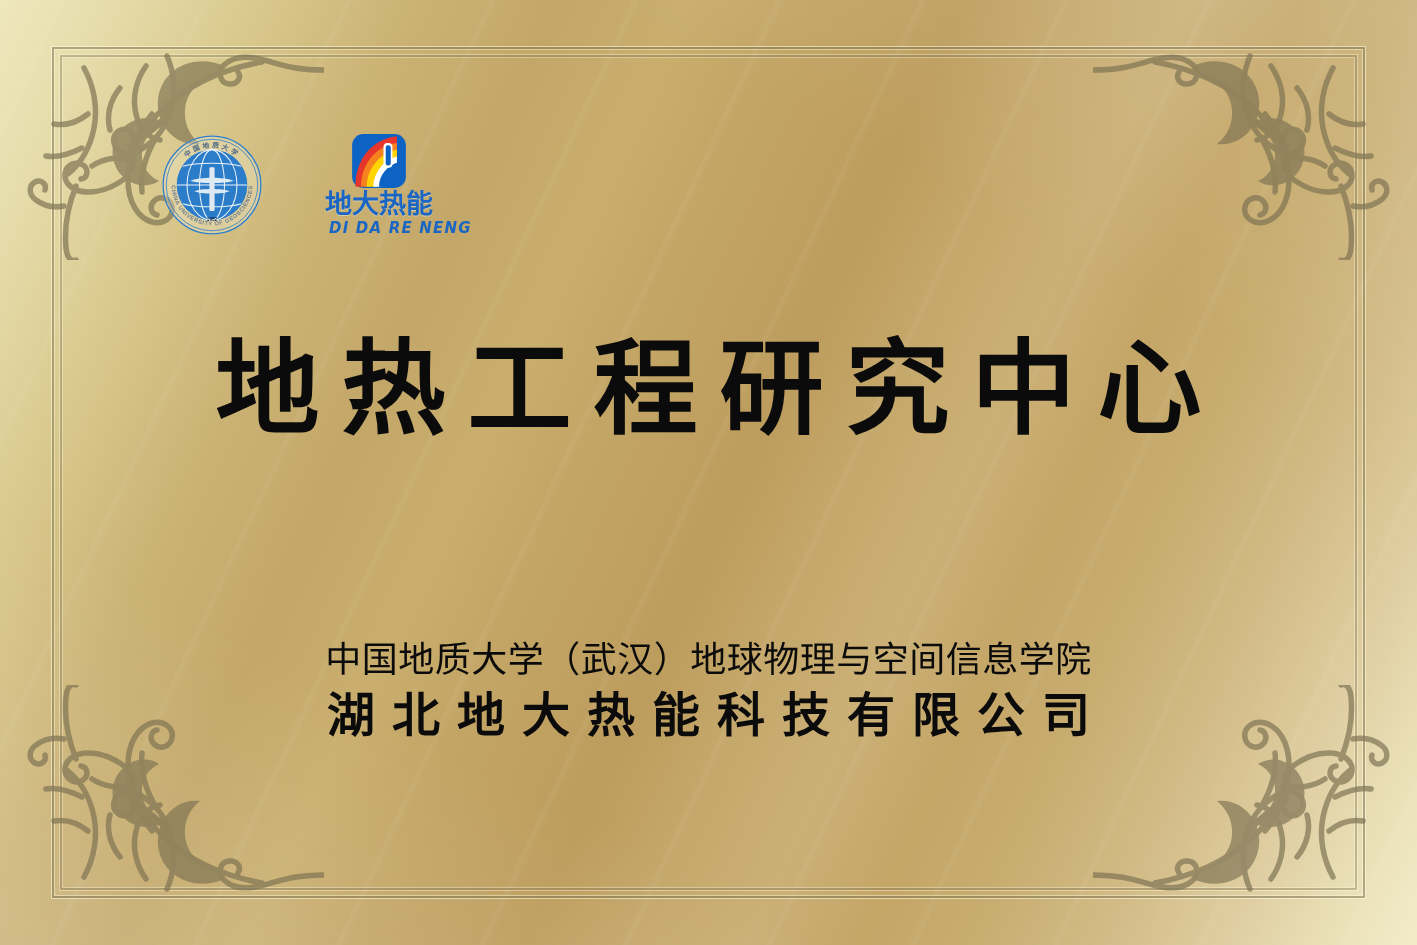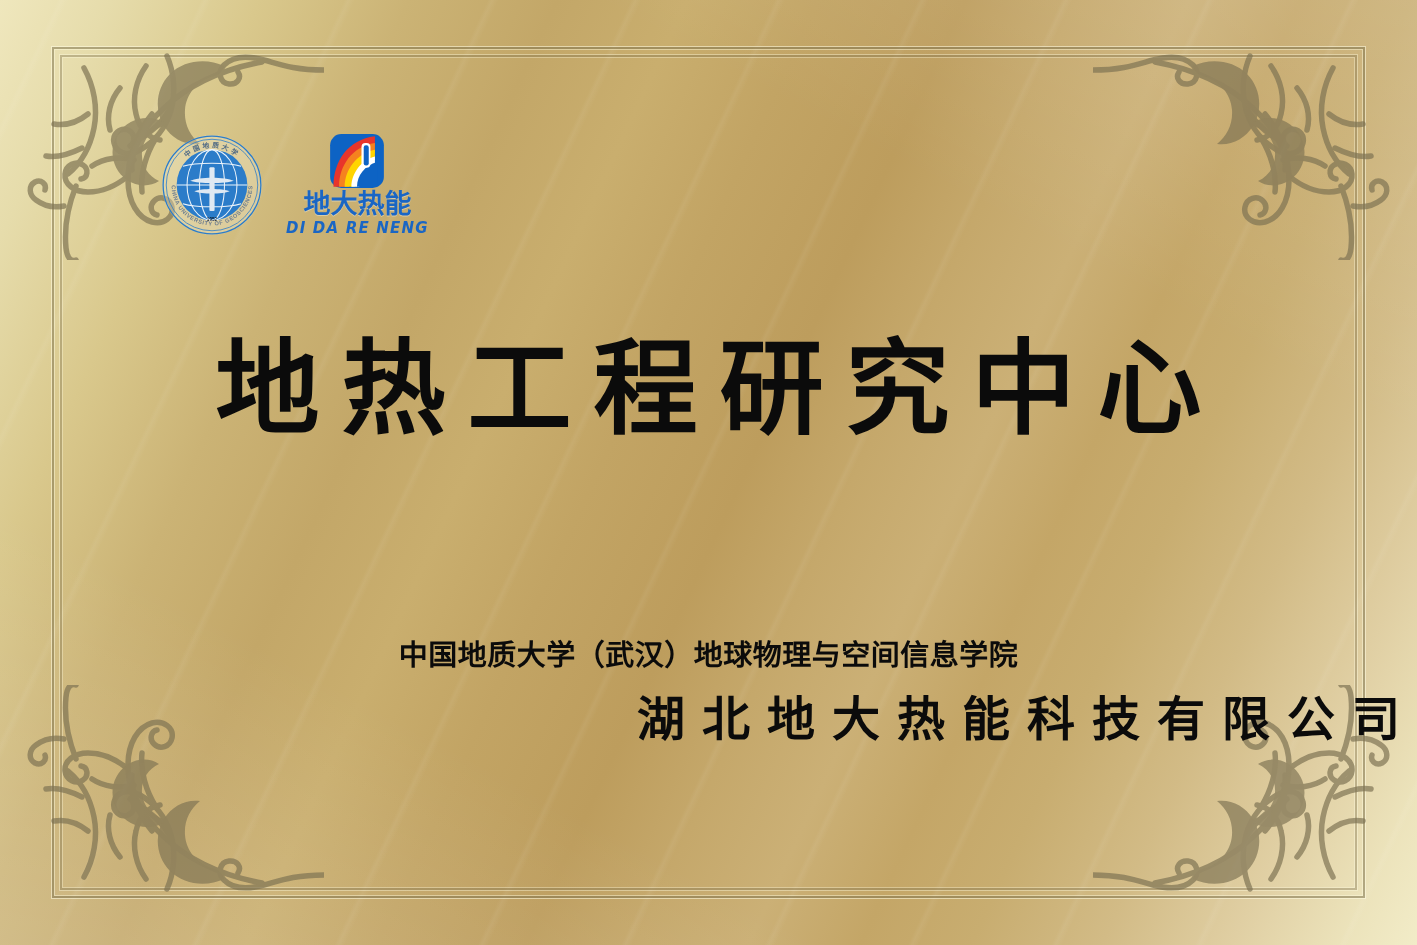--- a/index.html
+++ b/index.html
@@ -126,20 +126,21 @@
   }
   .company-en {
     font-size: 15px;
     font-weight: bold;
     font-style: italic;
     color: #1a66c4;
     letter-spacing: 1.2px;
     line-height: 1.1;
     white-space: nowrap;
     margin-top: 1px;
+    margin-left: 43px;
   }
 
   
   .title {
     position: absolute;
     left: 0;
     right: 0;
     top: 330px;
     text-align: center;
     font-size: 104px;
@@ -153,37 +154,36 @@
 
   
   .subtitle-block {
     position: absolute;
     left: 0;
     right: 0;
     top: 638px;
     text-align: center;
   }
   .sub-line1 {
-    font-size: 29px;
-    font-weight: bold;
+    font-size: 36px;
+    font-weight: normal;
     color: #0b0b0b;
     letter-spacing: 0.5px;
     line-height: 1.22;
     white-space: nowrap;
   }
   .sub-line2 {
     font-size: 48px;
     font-weight: bold;
     color: #0b0b0b;
     letter-spacing: 17px;
     text-indent: 17px;
     line-height: 1.22;
     white-space: nowrap;
-    margin-top: 17px;
-    text-align: right;
+    margin-top: 4px;
   }
 </style>
 </head>
 <body>
 
 <div class="plaque">
 
   <div class="sheen"></div>
   <div class="sheen2"></div>
 

